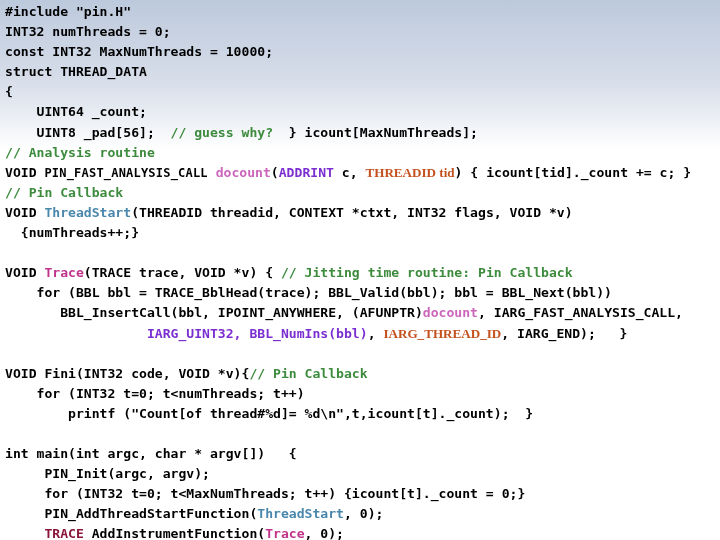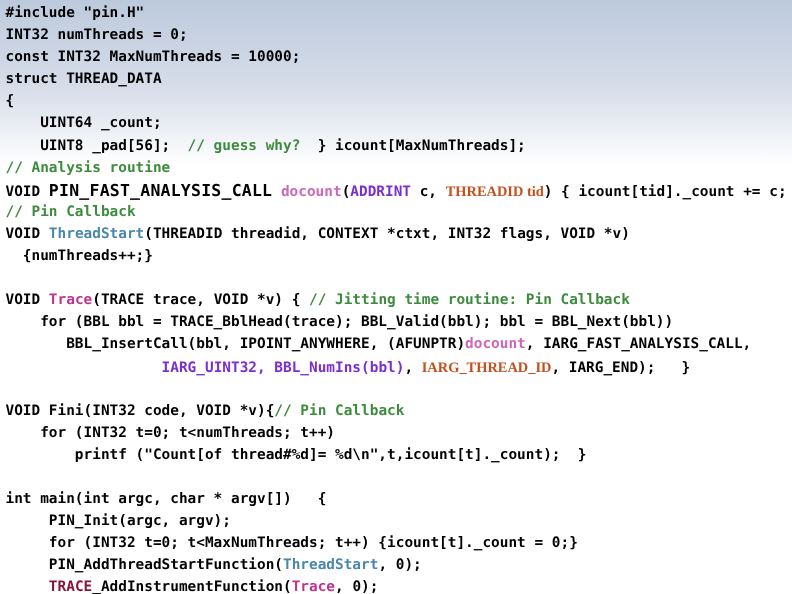--- a/index.html
+++ b/index.html
@@ -48,20 +48,20 @@
   .blank { height: 20.1px; }
 
   
   .cmt    { color: #3d8b3d; }
   .fn-pink{ color: #c0338a; }
   .fn-mag { color: #cc66bb; }
   .kw-pur { color: #7b2fd0; }
   .kw-org { color: #c4501e; font-family: Liberation Serif, serif; }
   .fn-blue{ color: #4a87ad; }
   .tr-red { color: #8b1538; }
-  .small  { font-size: 15px; letter-spacing: 0.2px; }
+  .small  { font-size: 12px; letter-spacing: 0.2px; }
 </style>
 </head>
 <body>
 
 <div id="slide">
   <div id="code"><div class="line"><span>#include "pin.H"</span></div><div class="line"><span>INT32 numThreads = 0;</span></div><div class="line"><span>const INT32 MaxNumThreads = 10000;</span></div><div class="line"><span>struct THREAD_DATA</span></div><div class="line"><span>{</span></div><div class="line"><span>    UINT64 _count;</span></div><div class="line"><span>    UINT8 _pad[56];  </span><span class="cmt">// guess why?</span><span>  } icount[MaxNumThreads];</span></div><div class="line"><span class="cmt">// Analysis routine</span></div><div class="line"><span>VOID </span><span class="small">PIN_FAST_ANALYSIS_CALL</span><span> </span><span class="fn-mag">docount</span><span>(</span><span class="kw-pur">ADDRINT</span><span> c, </span><span class="kw-org">THREADID tid</span><span>) { icount[tid]._count += c; }</span></div><div class="line"><span class="cmt">// Pin Callback</span></div><div class="line"><span>VOID </span><span class="fn-blue">ThreadStart</span><span>(THREADID threadid, CONTEXT *ctxt, INT32 flags, VOID *v)</span></div><div class="line"><span>  {numThreads++;}</span></div><div class="line blank">&nbsp;</div><div class="line"><span>VOID </span><span class="fn-pink">Trace</span><span>(TRACE trace, VOID *v) { </span><span class="cmt">// Jitting time routine: Pin Callback</span></div><div class="line"><span>    for (BBL bbl = TRACE_BblHead(trace); BBL_Valid(bbl); bbl = BBL_Next(bbl))</span></div><div class="line"><span>       BBL_InsertCall(bbl, IPOINT_ANYWHERE, (AFUNPTR)</span><span class="fn-mag">docount</span><span>, IARG_FAST_ANALYSIS_CALL,</span></div><div class="line"><span>                  </span><span class="kw-pur">IARG_UINT32, BBL_NumIns(bbl)</span><span>, </span><span class="kw-org">IARG_THREAD_ID</span><span>, IARG_END);   }</span></div><div class="line blank">&nbsp;</div><div class="line"><span>VOID Fini(INT32 code, VOID *v){</span><span class="cmt">// Pin Callback</span></div><div class="line"><span>    for (INT32 t=0; t&lt;numThreads; t++)</span></div><div class="line"><span>        printf ("Count[of thread#%d]= %d\n",t,icount[t]._count);  }</span></div><div class="line blank">&nbsp;</div><div class="line"><span>int main(int argc, char * argv[])   {</span></div><div class="line"><span>     PIN_Init(argc, argv);</span></div><div class="line"><span>     for (INT32 t=0; t&lt;MaxNumThreads; t++) {icount[t]._count = 0;}</span></div><div class="line"><span>     PIN_AddThreadStartFunction(</span><span class="fn-blue">ThreadStart</span><span>, 0);</span></div><div class="line"><span>     </span><span class="tr-red">TRACE</span><span>_AddInstrumentFunction(</span><span class="fn-pink">Trace</span><span>, 0);</span></div></div>
 </div>
 
 </body></html>

